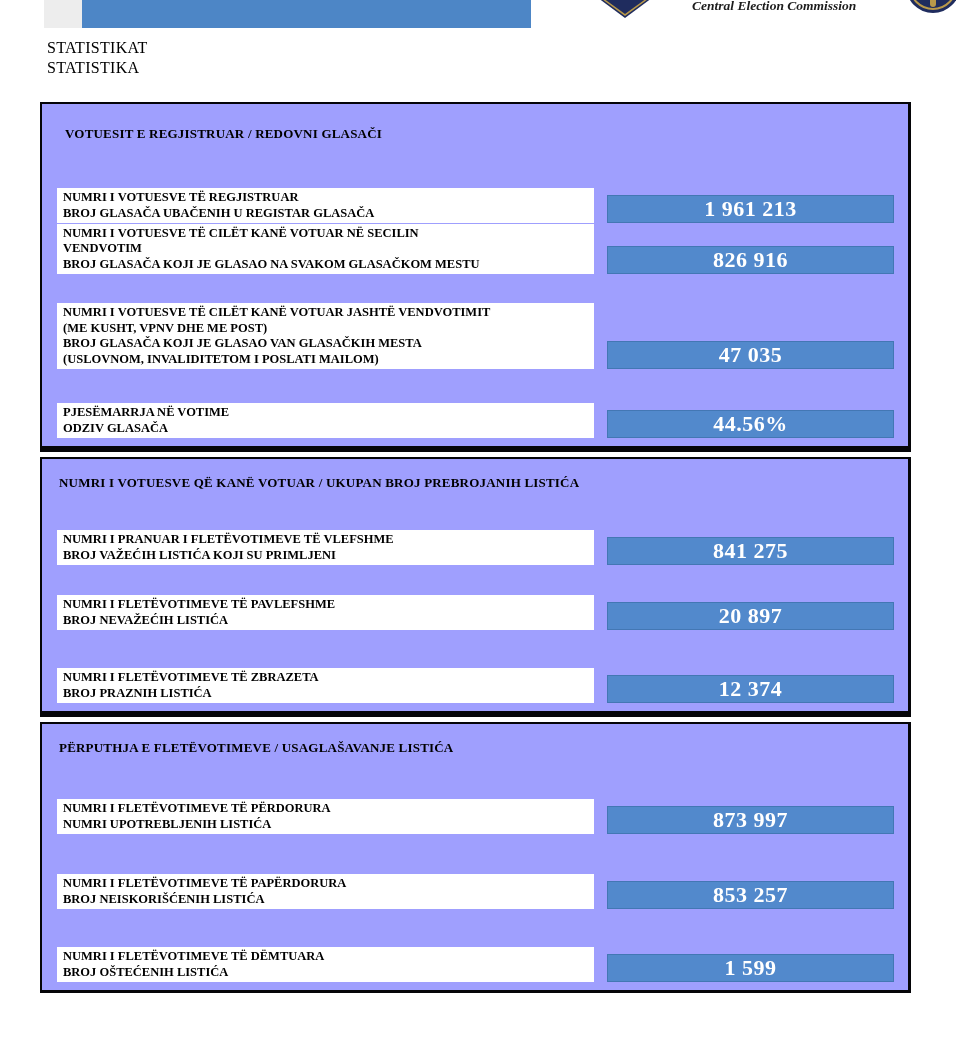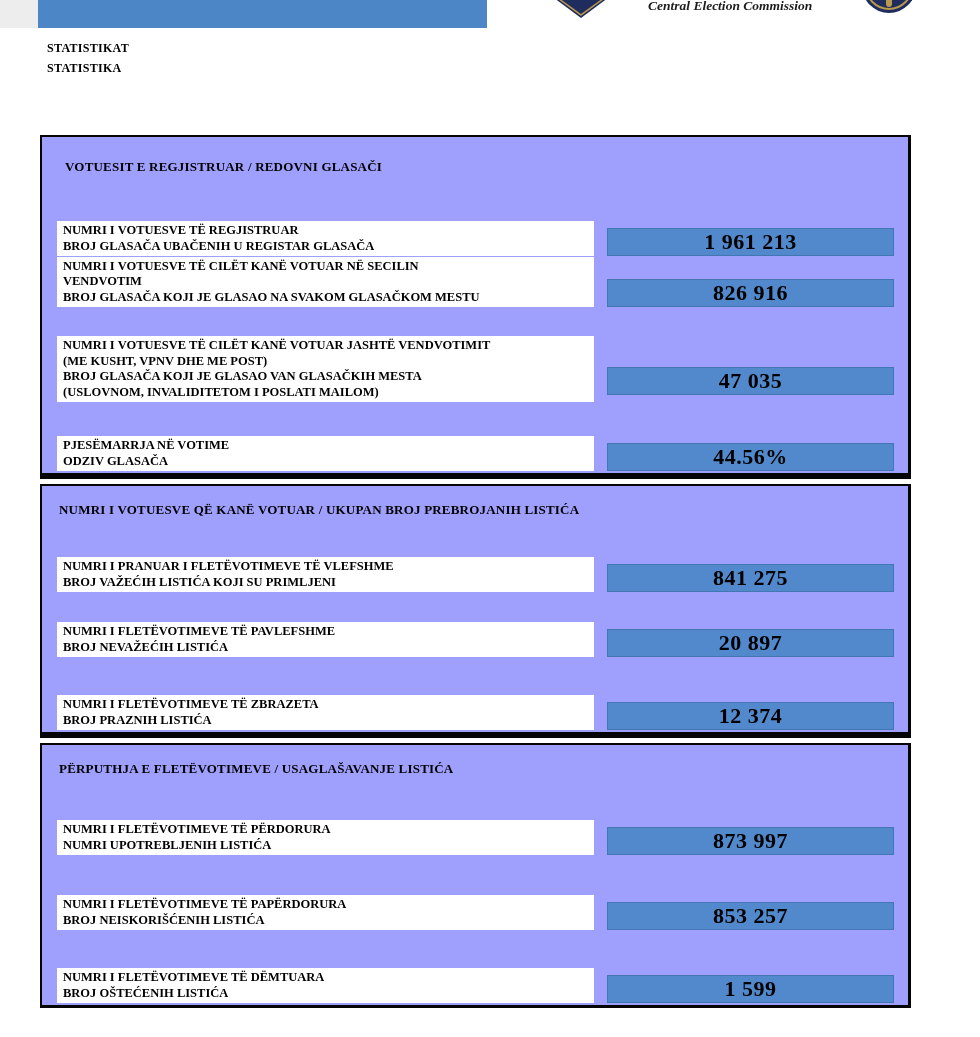--- a/index.html
+++ b/index.html
@@ -3,68 +3,68 @@
 <meta charset="utf-8">
 <style>
   html,body{margin:0;padding:0;}
   body{
     width:980px;height:1037px;overflow:hidden;background:#ffffff;
     font-family:"Liberation Serif","DejaVu Serif",serif;
     color:#000;
     position:relative;
   }
   
-  .top-strip{position:relative;height:28px;width:912px;overflow:hidden;}
+  .top-strip{position:relative;height:28px;width:912px;overflow:hidden;margin-left:44px;}
   .corner-block{position:absolute;left:0;top:0;width:38px;height:28px;background:#ededed;}
   .blue-bar{position:absolute;left:38px;top:0;width:449px;height:28px;background:var(--bar-blue);}
   .org-name{
     position:absolute;left:648px;top:-2px;width:200px;
     font-style:italic;font-weight:bold;font-size:13.5px;color:#1c1c1c;white-space:nowrap;
   }
   
   .shield{position:absolute;left:555px;top:-28px;width:52px;height:46px;}
   .shield .layer{position:absolute;clip-path:polygon(0% 0%,100% 0%,100% 58%,50% 100%,0% 58%);}
   .shield .l1{inset:0;background:var(--logo-navy);}
   .shield .l2{inset:2px;background:var(--logo-gold);}
   .shield .l3{inset:4px;background:var(--logo-navy);}
   
   .seal{position:absolute;left:862px;top:-41px;width:54px;height:54px;}
   .seal .c1{position:absolute;inset:0;border-radius:50%;background:var(--logo-navy);}
   .seal .c2{position:absolute;inset:3px;border-radius:50%;border:2px solid var(--logo-gold);}
   .seal .mark{position:absolute;left:24px;bottom:6px;width:6px;height:12px;border-radius:3px;background:var(--logo-gold);}
   
-  .page-title{margin:10px 0 57px 47px;font-weight:bold;font-size:12px;line-height:20px;letter-spacing:.3px;}
+  .page-title{margin:10px 0 24px 47px;font-weight:normal;font-size:16px;line-height:20px;letter-spacing:.3px;}
   
   #secs{margin-left:40px;width:871px;}
   .section{
     box-sizing:border-box;width:871px;background:var(--panel-lavender);
     border:2px solid #050508;border-right-width:3px;border-bottom-width:6px;
-    padding:12px 14px 2px 15px;margin-bottom:5px;
+    padding:12px 14px 8px 15px;margin-bottom:5px;
   }
   .section.s2{border-bottom-width:3px;margin-bottom:0;}
   .section-title{font-weight:bold;font-size:13px;margin:4px 0 16px 2px;letter-spacing:.2px;}
   .s0 .section-title{margin:10px 0 18px 8px;}
   .row{display:flex;align-items:flex-end;margin-bottom:13px;}
   .row:last-child{margin-bottom:0;}
   .label-box{
     box-sizing:border-box;width:537px;background:#ffffff;
     padding:2px 6px;font-weight:bold;font-size:12.5px;line-height:15.5px;
   }
   .value-box{
     flex:1;margin-left:13px;background:var(--value-blue);
     border:1px solid #4377b4;box-sizing:border-box;
     display:flex;align-items:center;justify-content:center;
-    font-weight:bold;font-size:22px;color:#000000;letter-spacing:.5px;
+    font-weight:bold;font-size:22px;color:#ffffff;letter-spacing:.5px;
   }
   
   .s0 .r0{height:63px}.s0 .r1{height:38px}.s0 .r2{height:82px}.s0 .r3{height:56px}
   .s1 .r0{height:58px}.s1 .r1{height:52px}.s1 .r2{height:60px}
   .s2 .r0{height:62px}.s2 .r1{height:62px}.s2 .r2{height:60px}
   .s0 .r0 .value-box{margin-top:5px;}
-  .s0 .r2 .value-box{margin-top:7px;margin-bottom:7px;}
+  .s0 .r2 .value-box{margin-top:7px;margin-bottom:0;}
 </style>
 </head>
 <body>
 
 <div class="top-strip">
   <div class="corner-block"></div>
   <div class="blue-bar"></div>
   <div class="shield">
     <div class="layer l1"></div>
     <div class="layer l2"></div>

